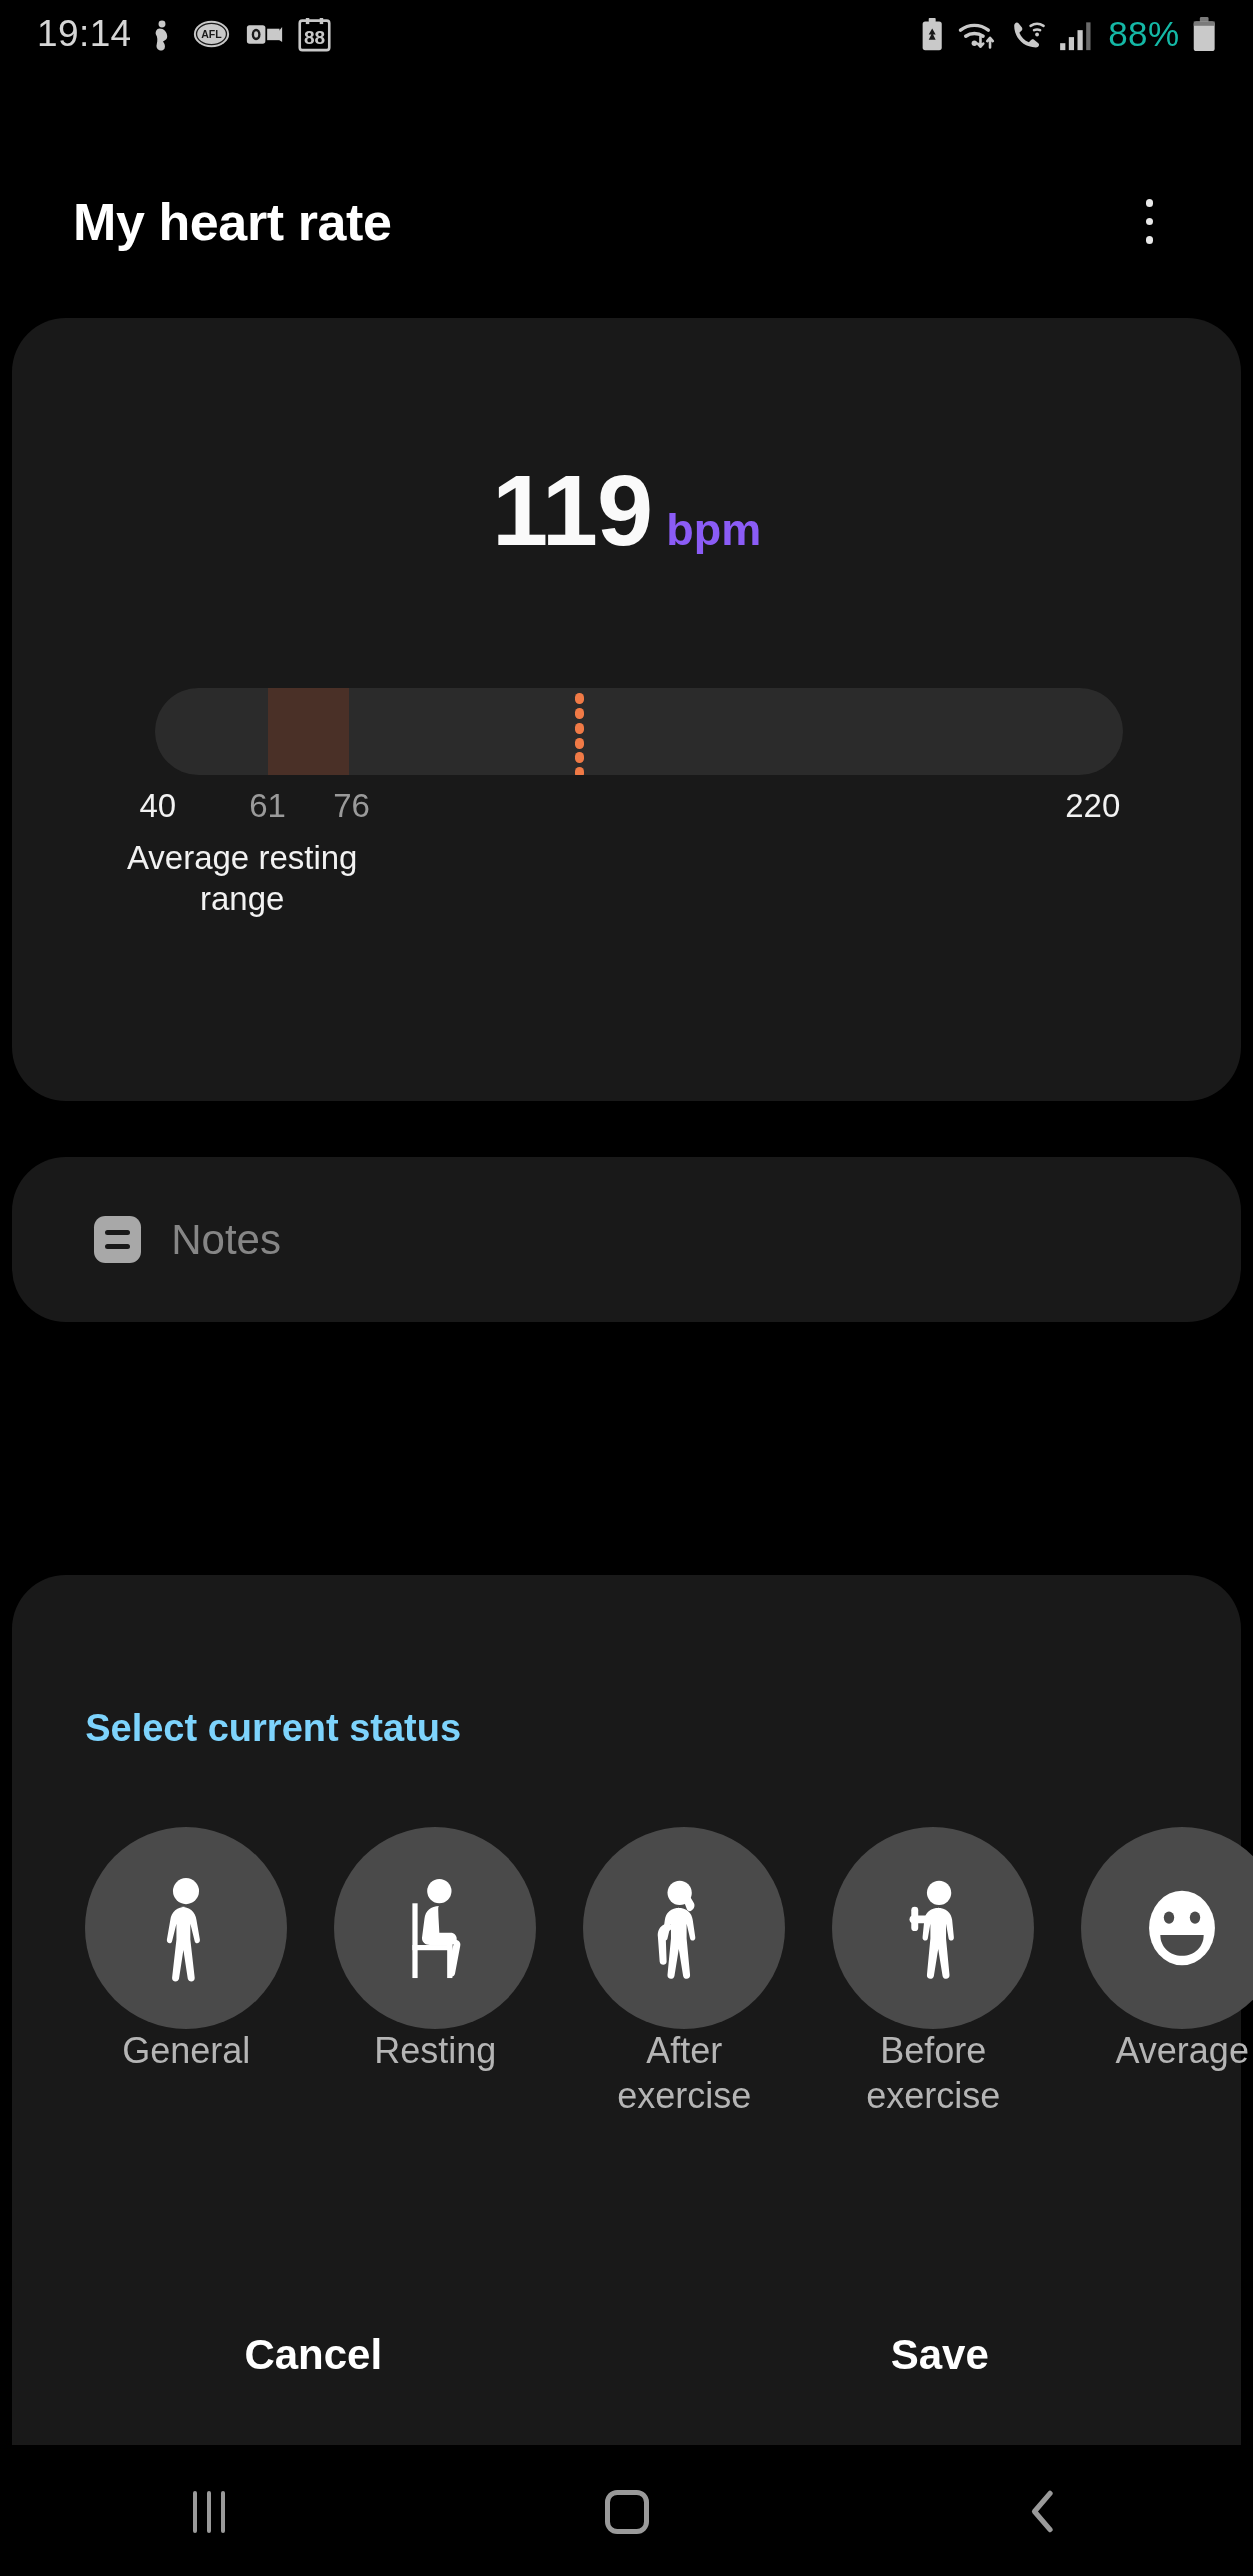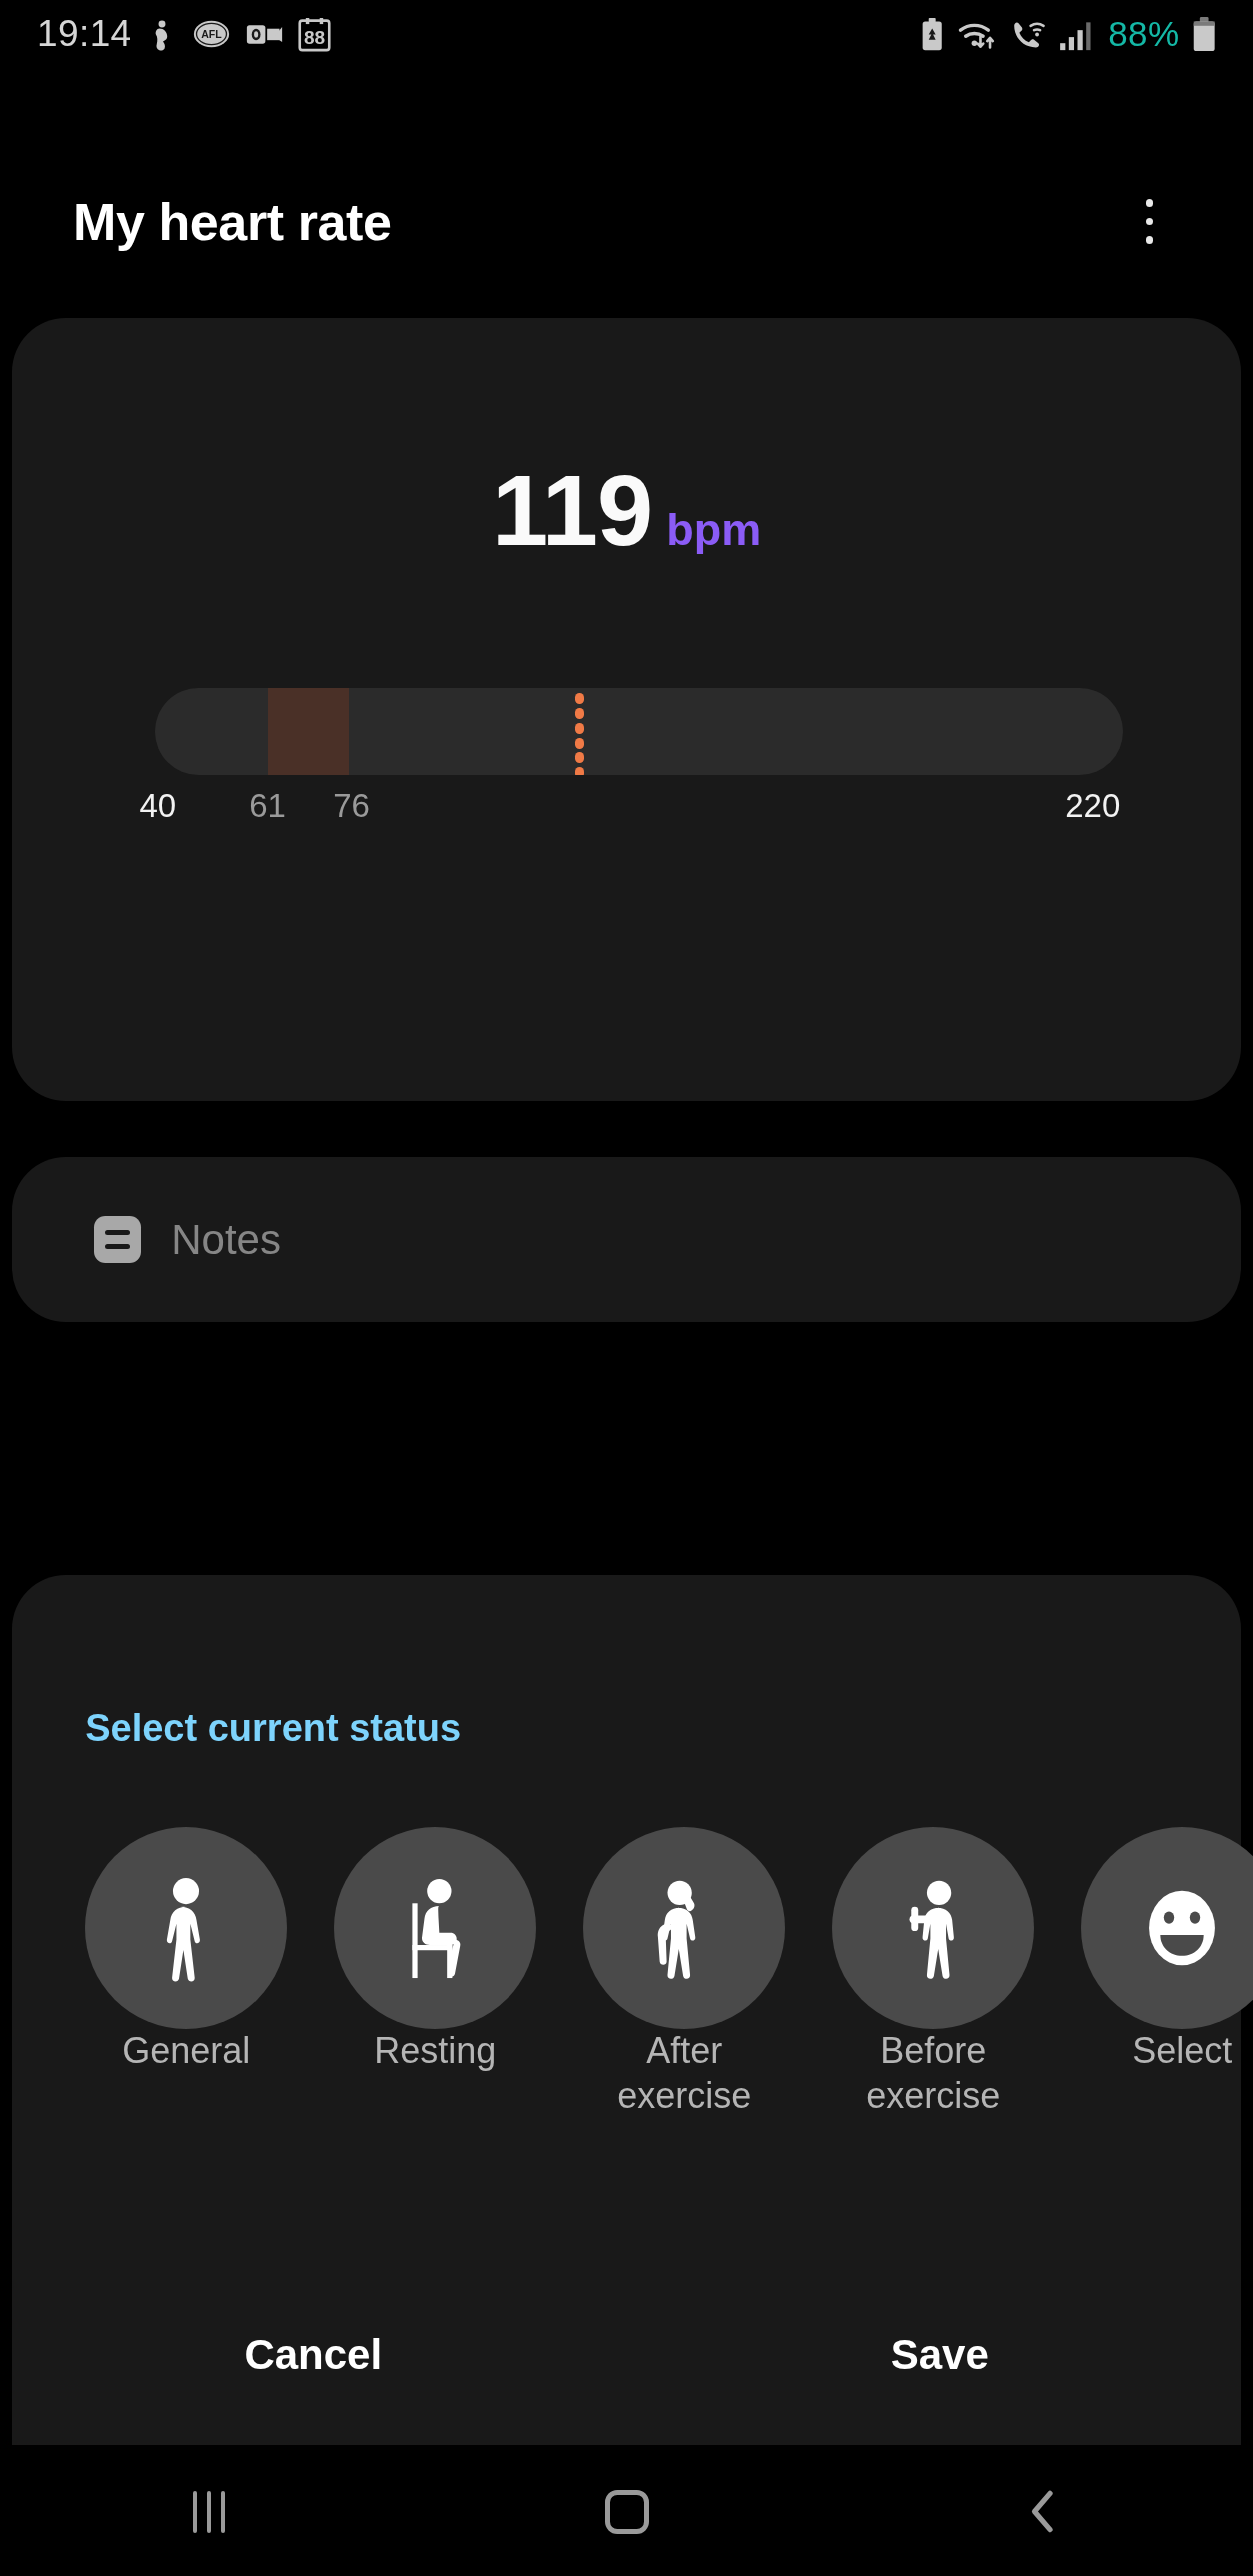--- a/index.html
+++ b/index.html
@@ -201,20 +201,21 @@
       </div>
 
       <div class="scale-labels">
         <span class="slab min" id="lab-min" style="left: -15.7px;">40</span>
         <span class="slab sub" id="lab-low" style="left: 94px;">61</span>
         <span class="slab sub" id="lab-high" style="left: 178px;">76</span>
         <span class="slab max" id="lab-max" style="left: 910px;">220</span>
       </div>
     </div>
 
+    <div class="resting-caption">Average resting range</div>
   </div>
 
   <div class="card" id="card-notes">
     <div class="notes-inner">
       <span class="notes-icon">
         <span class="ni-line"></span>
         <span class="ni-line"></span>
       </span>
       <span class="notes-ph">Notes</span>
     </div>
@@ -275,21 +276,21 @@
 
       <div class="status-item">
         <div class="status-circle">
           <svg width="96" height="104" viewBox="0 0 110 120">
             <ellipse cx="55" cy="60" rx="38" ry="43" fill="#fff"></ellipse>
             <ellipse cx="40" cy="48" rx="6" ry="7" fill="#4a4a4a"></ellipse>
             <ellipse cx="70" cy="48" rx="6" ry="7" fill="#4a4a4a"></ellipse>
             <path d="M30 68h50c0 14-11 24-25 24S30 82 30 68z" fill="#4a4a4a"></path>
           </svg>
         </div>
-        <div class="status-label">Select</div>
+        <div class="status-label">Average</div>
       </div>
 
     </div>
   </div>
 
   <div class="actions">
     <div class="action">Cancel</div>
     <div class="action">Save</div>
   </div>
 

